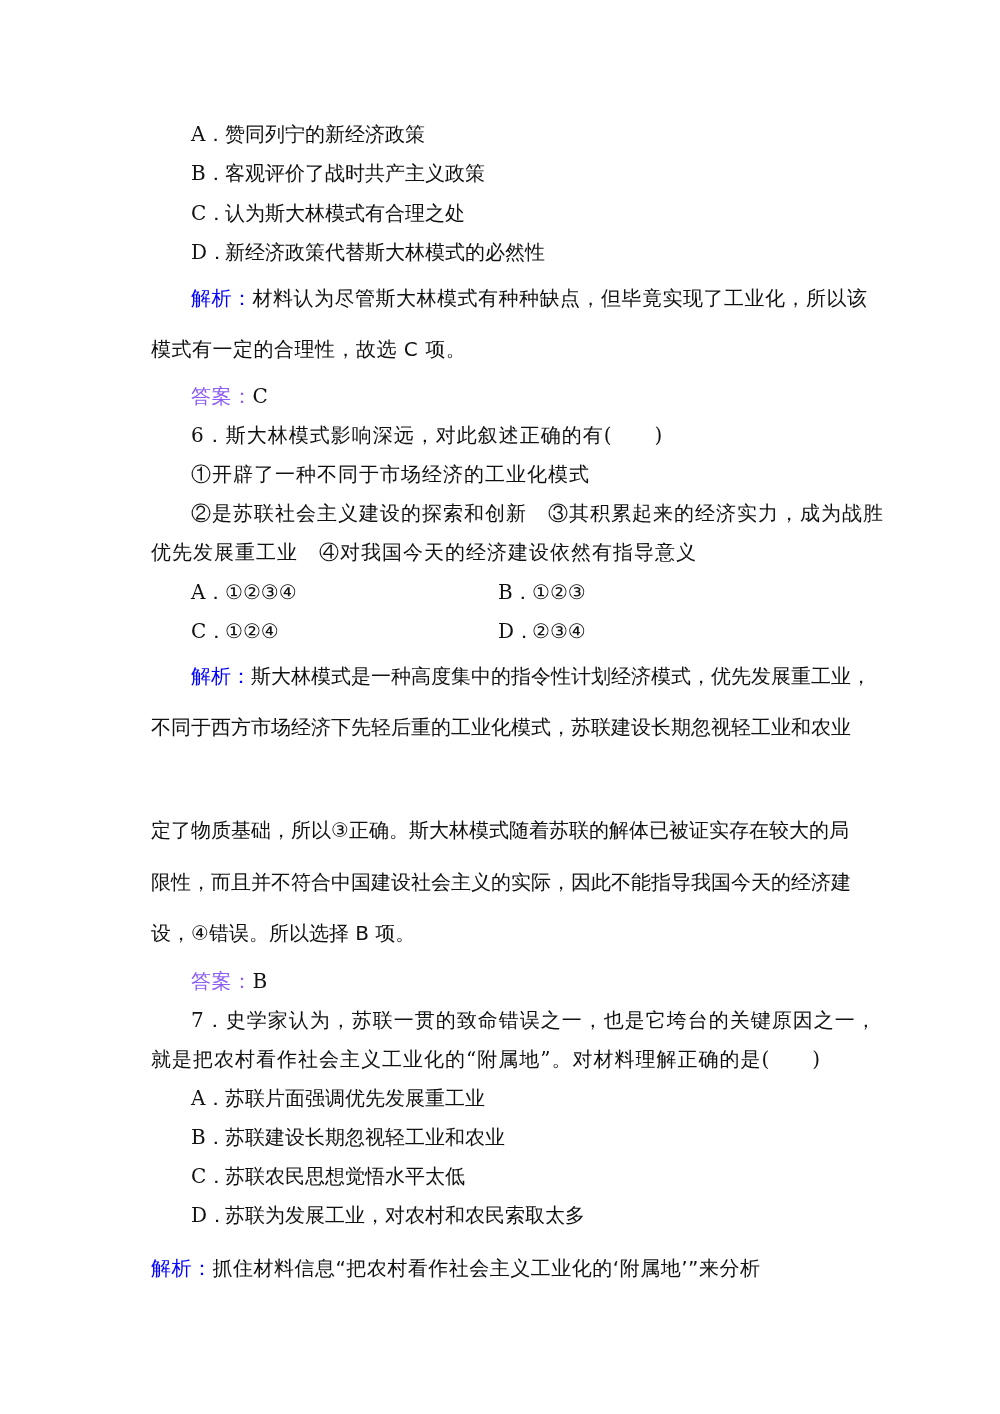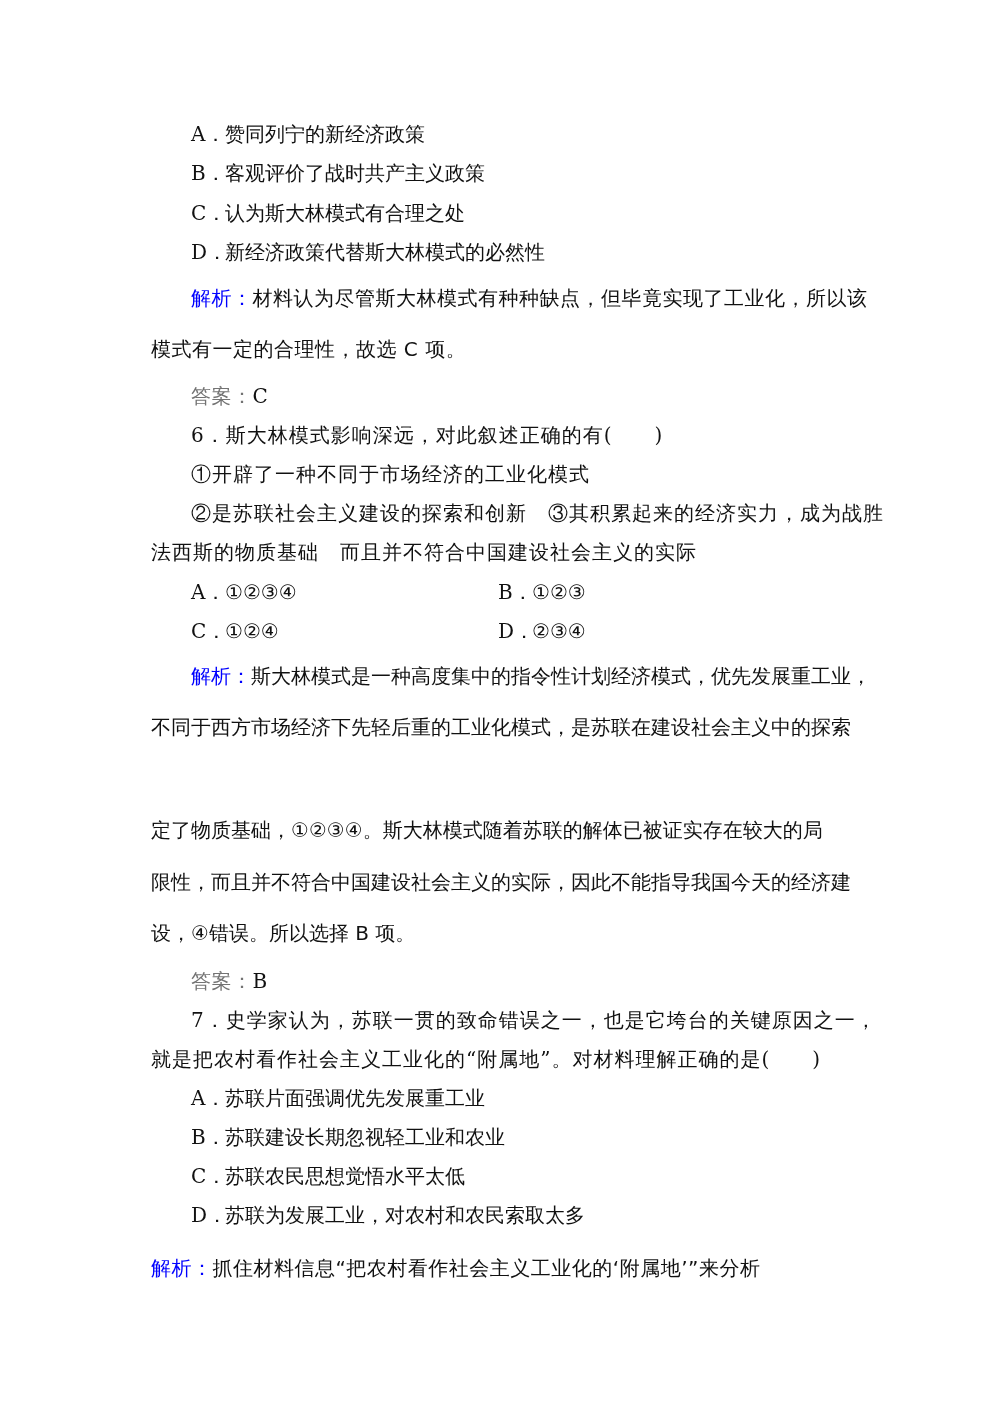--- a/index.html
+++ b/index.html
@@ -2,21 +2,21 @@
 <html><head>
   <meta charset="utf-8">
   <style>
     html, body { margin: 0; padding: 0; background: #ffffff; }
     body { width: 1000px; height: 1414px; position: relative; overflow: hidden; color: #111; }
     .page { position: absolute; left: 0; top: 0; width: 1000px; height: 1085px; }
     .line { position: absolute; white-space: nowrap; font-size: 20px; line-height: 24px; }
     .serif { font-family: "DejaVu Serif", "Liberation Serif", serif; letter-spacing: 1px; }
     .sans { font-family: "DejaVu Sans", "Liberation Sans", sans-serif; letter-spacing: 0.5px; }
     .blue { color: #0000ff; }
-    .red { color: #737373; }
+    .red { color: #8b5cf6; }
     .opt { position: absolute; white-space: nowrap; font-size: 20px; line-height: 24px; font-family: "DejaVu Serif", "Liberation Serif", serif; }
     .opt .key { display: inline-block; width: 34px; }
   </style>
 </head>
 <body>
 
 <div class="page">
 
   <div class="opt" style="left:191px; top:122px;">
     <span class="key">A．</span><span>赞同列宁的新经济政策</span>
@@ -45,44 +45,44 @@
   <div class="line serif" style="left:191px; top:423px;text-align:right;">
     <span>6．斯大林模式影响深远，对此叙述正确的有(　　)</span>
   </div>
   <div class="line serif" style="left:191px; top:462px;">
     <span>①开辟了一种不同于市场经济的工业化模式</span>
   </div>
   <div class="line serif" style="left:191px; top:501px;">
     <span>②是苏联社会主义建设的探索和创新　③其积累起来的经济实力，成为战胜</span>
   </div>
   <div class="line serif" style="left:151px; top:540px;">
-    <span>法西斯的物质基础　而且并不符合中国建设社会主义的实际</span>
+    <span>优先发展重工业　④对我国今天的经济建设依然有指导意义</span>
   </div>
 
   <div class="opt" style="left:191px; top:580px;">
     <span class="key">A．</span><span>①②③④</span>
   </div>
   <div class="opt" style="left:498px; top:580px;">
     <span class="key">B．</span><span>①②③</span>
   </div>
   <div class="opt" style="left:191px; top:619px;">
     <span class="key">C．</span><span>①②④</span>
   </div>
   <div class="opt" style="left:498px; top:619px;">
     <span class="key">D．</span><span>②③④</span>
   </div>
 
   <div class="line sans" style="left:191px; top:664px; letter-spacing:0;">
     <span class="blue">解析：</span><span>斯大林模式是一种高度集中的指令性计划经济模式，优先发展重工业，</span>
   </div>
   <div class="line sans" style="left:151px; top:715px; letter-spacing:0;">
-    <span>不同于西方市场经济下先轻后重的工业化模式，是苏联在建设社会主义中的探索</span>
+    <span>不同于西方市场经济下先轻后重的工业化模式，苏联建设长期忽视轻工业和农业</span>
   </div>
   <div class="line sans" style="left:151px; top:818px; letter-spacing:0;">
-    <span>定了物质基础，①②③④。斯大林模式随着苏联的解体已被证实存在较大的局</span>
+    <span>定了物质基础，所以③正确。斯大林模式随着苏联的解体已被证实存在较大的局</span>
   </div>
   <div class="line sans" style="left:151px; top:870px; letter-spacing:0;">
     <span>限性，而且并不符合中国建设社会主义的实际，因此不能指导我国今天的经济建</span>
   </div>
   <div class="line sans" style="left:151px; top:921px; letter-spacing:0;">
     <span>设，④错误。所以选择 B 项。</span>
   </div>
 
   <div class="line serif" style="left:191px; top:969px;">
     <span class="red sans">答案：</span><span>B</span>

